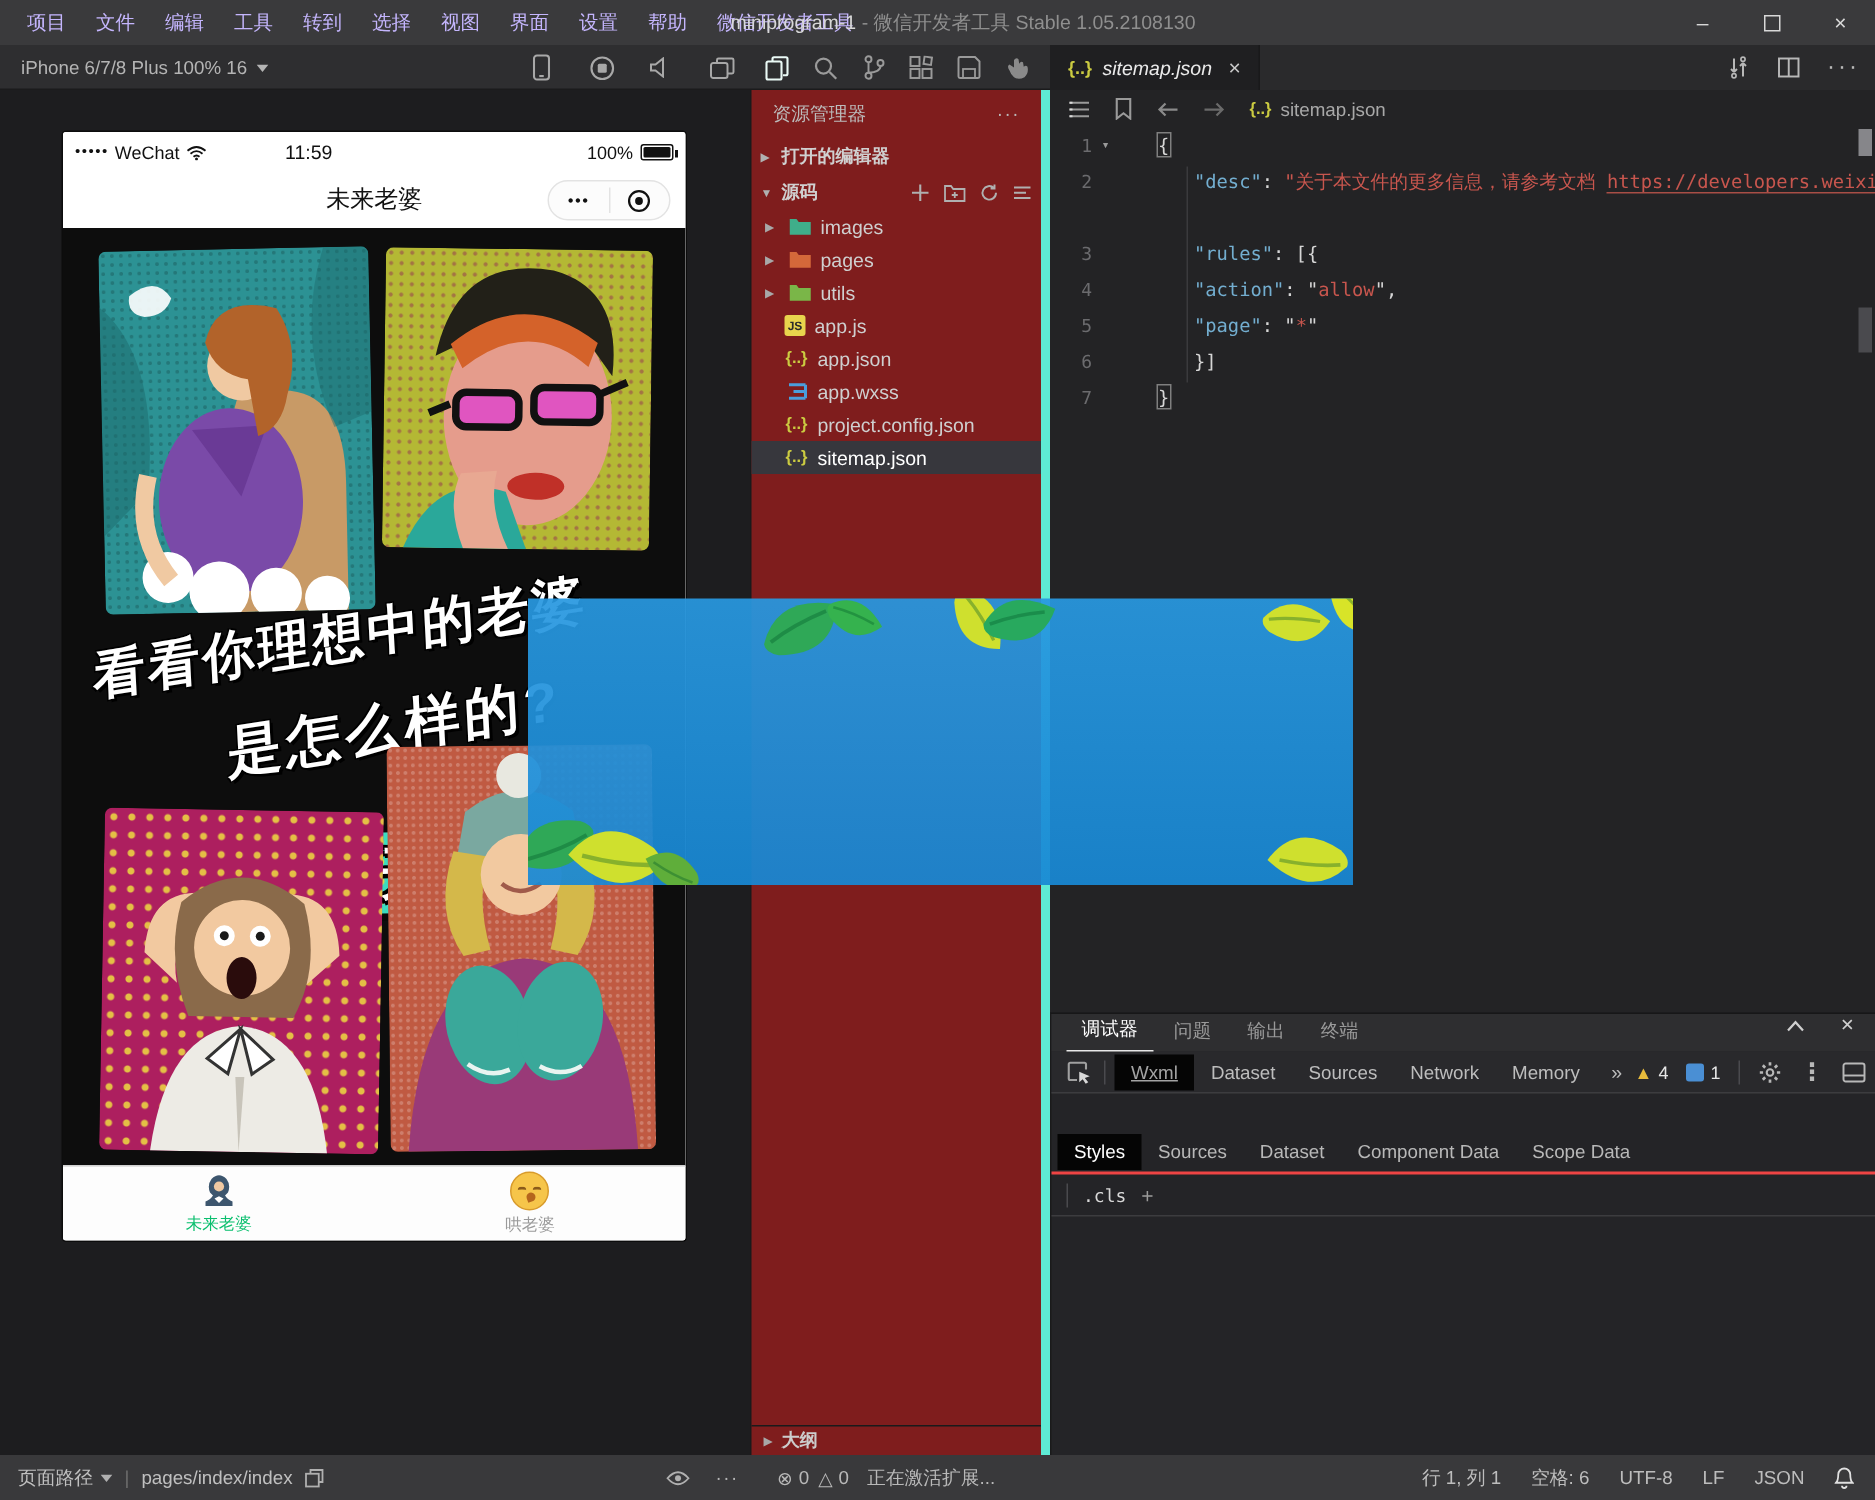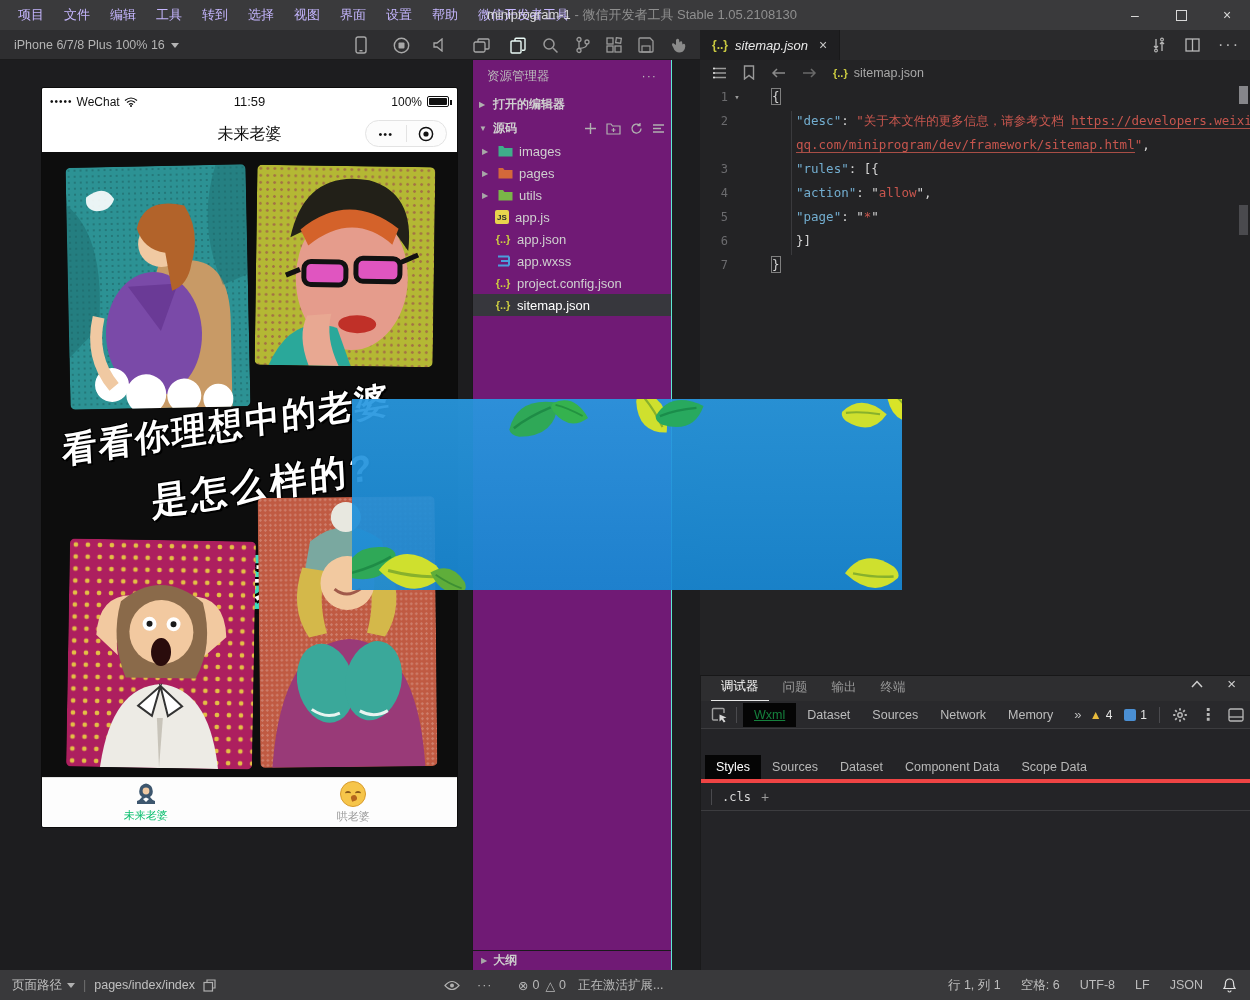--- a/index.html
+++ b/index.html
@@ -29,21 +29,21 @@
   .editor-tab .tab-label { color:#eaeaea; font-size:13px; font-style:italic; }
   .editor-tab .tab-close { color:#c8c8c8; font-size:14px; margin-left:4px; }
   .editor-actions { position:absolute; right:10px; top:0; height:30px; display:flex; align-items:center; gap:18px; color:#b8b8b8; }
 
   
   .sim-area { position:absolute; left:0; top:60px; width:500px; bottom:30px; background:#1d1d1f; }
   .phone { position:absolute; left:42px; top:28px; width:415px; height:739px; background:#fff; border-radius:2px; box-shadow:0 0 0 1px #0c0c0c; overflow:hidden; }
   .phone-status { position:absolute; top:0; left:0; right:0; height:27px; display:flex; align-items:center; padding:0 8px; color:#111; font-size:12px; background:#fff; }
   .ps-left { display:flex; align-items:center; gap:4px; width:140px; }
   .ps-dots { letter-spacing:1px; font-size:10px; }
-  .ps-time { flex:1; text-align:center; font-size:13px; }
+  .ps-time { flex:1; font-size:13px; }
   .ps-right { width:140px; display:flex; align-items:center; justify-content:flex-end; gap:5px; font-size:12px; }
   .batt { width:22px; height:11px; border:1px solid #111; border-radius:2px; position:relative; }
   .batt:before { content:""; position:absolute; inset:1px; background:#111; border-radius:1px; }
   .batt:after { content:""; position:absolute; right:-4px; top:3px; width:2px; height:5px; background:#111; }
   .phone-nav { position:absolute; top:27px; left:0; right:0; height:37px; background:#fff; }
   .nav-title { position:absolute; left:0; right:0; top:0; line-height:37px; text-align:center; color:#111; font-size:16px; }
   .capsule { position:absolute; right:10px; top:5px; width:82px; height:27px; border:1px solid #e3e3e3; border-radius:14px; background:#fcfcfc; display:flex; align-items:center; }
   .capsule .c-dots { flex:1; text-align:center; color:#111; font-size:11px; letter-spacing:1px; }
   .capsule .c-div { width:1px; height:17px; background:#e3e3e3; }
   .capsule .c-target { flex:1; display:flex; align-items:center; justify-content:center; }
@@ -73,21 +73,21 @@
   .phone-tabbar { position:absolute; left:0; right:0; top:689px; height:50px; background:#fdfdfd; border-top:1px solid #e2e2e2; display:flex; }
   .ptab { flex:1; display:flex; flex-direction:column; align-items:center; justify-content:center; gap:2px; font-size:11px; }
   .ptab .lbl-active { color:#0abf6e; }
   .ptab .lbl-idle { color:#9a9a9a; }
   .emoji-face { width:26px; height:26px; border-radius:50%; background:#f6c54a; border:1px solid #d89b2c; position:relative; }
   .emoji-face:before { content:""; position:absolute; left:4px; top:9px; width:6px; height:3px; border-top:2px solid #8a5a1a; border-radius:50%; }
   .emoji-face:after { content:""; position:absolute; right:4px; top:9px; width:6px; height:3px; border-top:2px solid #8a5a1a; border-radius:50%; }
   .emoji-mouth { position:absolute; left:10px; bottom:5px; width:6px; height:6px; background:#b5651d; border-radius:50% 50% 50% 0; transform:rotate(-20deg); }
 
   
-  .sidebar { position:absolute; left:472px; top:60px; width:200px; bottom:30px; background:#701a75; border-left:1px solid #1a1a1b; border-right:1px solid #5eead4; font-size:13px; }
+  .sidebar { position:absolute; left:500px; top:60px; width:200px; bottom:30px; background:#7f1d1d; border-left:1px solid #1a1a1b; border-right:6px solid #5eead4; font-size:13px; }
   .sb-header { height:32px; display:flex; align-items:center; padding:0 14px; color:#bcbcbc; font-size:12.5px; }
   .sb-header .more { margin-left:auto; letter-spacing:1px; color:#bcbcbc; }
   .sb-section { height:24px; display:flex; align-items:center; padding:0 6px; color:#d0d0d0; font-weight:bold; font-size:12px; gap:4px; }
   .sb-section .chev { font-size:8px; color:#b0b0b0; width:10px; }
   .sb-actions { margin-left:auto; display:flex; gap:9px; align-items:center; }
   .tree-row { height:22px; display:flex; align-items:center; padding-left:22px; gap:6px; color:#cfcfcf; cursor:default; }
   .tree-row .chev { width:9px; font-size:8px; color:#a8a8a8; margin-left:-13px; margin-right:0; }
   .tree-row.selected { background:#37373d; color:#fff; }
   .ficon { width:16px; height:16px; display:flex; align-items:center; justify-content:center; font-size:10px; }
   .ficon.json-braces { color:#cbcb41; font-weight:bold; font-size:11px; }
@@ -117,27 +117,27 @@
   .ed-mark2 { position:absolute; right:0; top:120px; width:9px; height:30px; background:#4a4a4e; }
 
   
   .debugger { position:absolute; left:700px; top:675px; right:0; bottom:30px; background:#242427; border-top:1px solid #171718; border-left:1px solid #1a1a1b; }
   .dbg-tabrow { height:25px; display:flex; align-items:flex-end; gap:4px; padding:0 10px; background:#2e2e30; }
   .dtab { padding:3px 10px 5px; color:#9a9a9a; font-size:12.5px; }
   .dtab.active { color:#fff; border-bottom:1px solid #e8e8e8; font-weight:normal; }
   .dbg-winbtns { margin-left:auto; display:flex; gap:22px; align-items:center; padding-bottom:5px; color:#cfcfcf; }
   .devtools-bar { height:28px; display:flex; align-items:center; background:#29292c; border-bottom:1px solid #3c3c3f; padding:0 6px; }
   .wtab { padding:5px 11px; color:#bdbdbd; font-size:12.5px; }
-  .wtab.active { background:#050505; color:#15803d;text-decoration:underline; }
+  .wtab.active { background:#050505; color:#a3a3a3;text-decoration:underline; }
   .dt-right { margin-left:auto; display:flex; align-items:center; gap:12px; }
   .warn-badge { display:flex; align-items:center; gap:4px; color:#e6e6e6; font-size:12px; }
   .warn-tri { color:#e7bb3c; font-size:12px; }
   .info-chip { width:12px; height:12px; background:#4a8fd4; border-radius:2px; }
   .divider-v { width:1px; height:16px; background:#4a4a4e; }
-  .inspector-tabs { position:absolute; top:80px; left:0; right:0; height:27px; display:flex; align-items:flex-end; border-bottom:4px solid #ef4444; padding:0 4px; }
+  .inspector-tabs { position:absolute; top:80px; left:0; right:0; height:27px; display:flex; align-items:flex-start; border-bottom:2px solid #ef4444; padding:0 4px; }
   .itab { padding:5px 11px; color:#b8b8b8; font-size:12.5px; }
   .itab.active { background:#050505; color:#fff; }
   .filter-row { position:absolute; top:107px; left:0; right:0; height:28px; display:flex; align-items:center; border-bottom:1px solid #3c3c3f; padding:0 10px; gap:10px; }
   .filter-input { flex:1; background:transparent; border:none; outline:none; color:#cfcfcf; font-size:12.5px; font-family:inherit; }
   .filter-input::placeholder { color:#7c7c80; }
   .cls-label { font-family:"DejaVu Sans Mono",monospace; font-size:12px; color:#d8d8d8; }
   .plus-btn { color:#9a9a9a; font-size:14px; }
 
   
   .statusbar { position:absolute; left:0; right:0; bottom:0; height:30px; background:#39393b; display:flex; align-items:center; font-size:12.5px; color:#c0c0c0; z-index:60; }
@@ -520,21 +520,20 @@
           <span class="num">2</span>
           <span class="fold"></span>
         </div>
         <div class="line-content" style="padding-left: 50px;"><span class="tk-key">"desc"</span><span class="tk-punct">: </span><span class="tk-str">"关于本文件的更多信息，请参考文档 </span><span class="tk-link">https://developers.weixin.</span></div>
       </div>
       <div class="code-line">
         <div class="gutter">
           <span class="num"></span>
           <span class="fold"></span>
         </div>
-        <div class="line-content" style="padding-left: 50px;"><span class="tk-link">qq.com/miniprogram/dev/framework/sitemap.html</span><span class="tk-str">"</span><span class="tk-punct">,</span></div>
       </div>
       <div class="code-line">
         <div class="gutter">
           <span class="num">3</span>
           <span class="fold"></span>
         </div>
         <div class="line-content" style="padding-left: 50px;"><span class="tk-key">"rules"</span><span class="tk-punct">: [{</span></div>
       </div>
       <div class="code-line">
         <div class="gutter">

